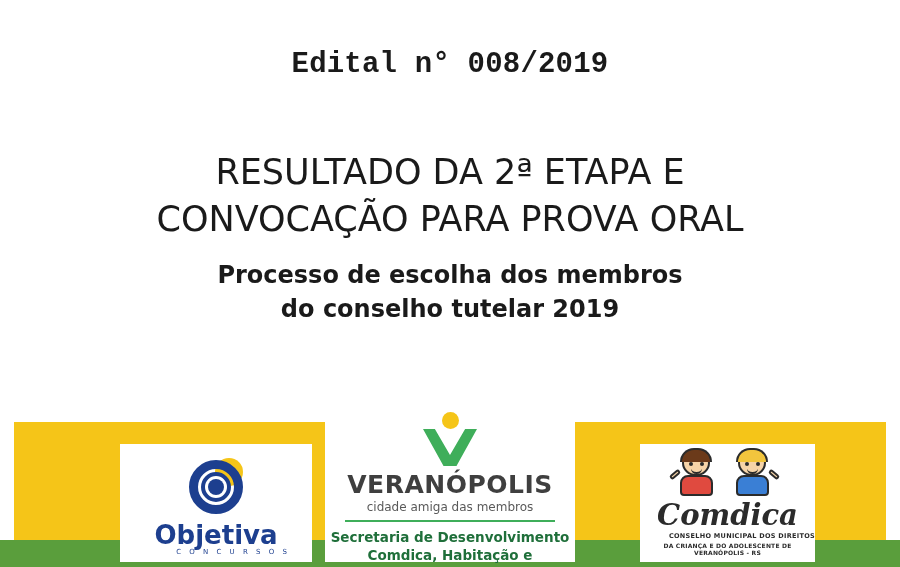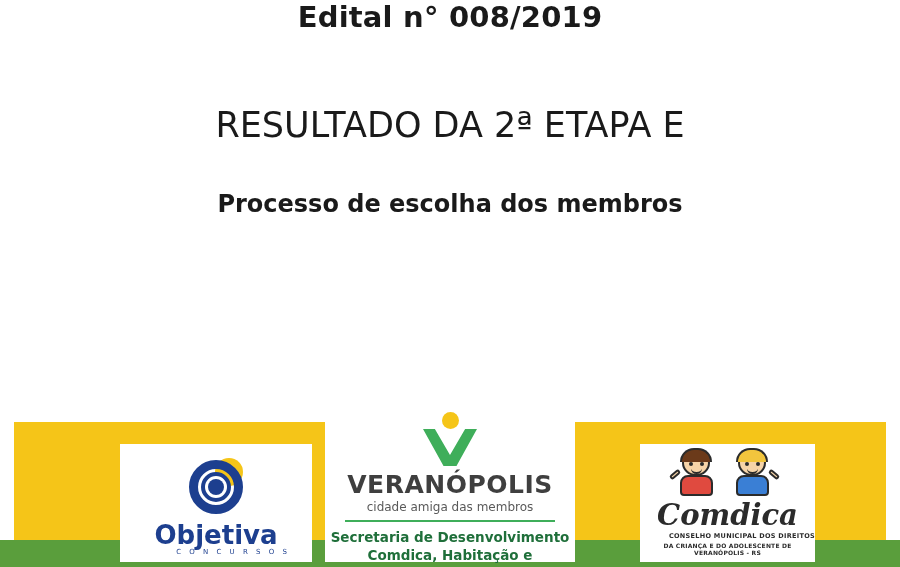--- a/index.html
+++ b/index.html
@@ -23,37 +23,39 @@
 
   
   .text-block {
     position: absolute;
     top: 0;
     left: 0;
     width: 900px;
     text-align: center;
   }
   .edital {
+    margin-top: 48px;
     font-size: 29px;
     font-weight: bold;
     color: #1a1a1a;
     letter-spacing: 0.2px;
+    font-family: Liberation Mono, monospace;
   }
   .main-title {
     margin-top: 68px;
     font-size: 35px;
     font-weight: normal;
     color: #1a1a1a;
     line-height: 1.35;
   }
   .main-title .line {
     display: block;
   }
   .subtitle {
-    margin-top: 38px;
+    margin-top: 14px;
     font-size: 24px;
     font-weight: bold;
     color: #1a1a1a;
     line-height: 1.45;
   }
   .subtitle .line {
     display: block;
   }
 
   
@@ -386,24 +388,26 @@
 </head>
 <body>
 
 <div class="page">
 
   <div class="text-block">
     <div class="edital">Edital n° 008/2019</div>
 
     <div class="main-title">
       <span class="line">RESULTADO DA 2ª ETAPA E</span>
+      <span class="line">CONVOCAÇÃO PARA PROVA ORAL</span>
     </div>
 
     <div class="subtitle">
       <span class="line">Processo de escolha dos membros</span>
+      <span class="line">do conselho tutelar 2019</span>
     </div>
   </div>
 
   <div class="banner">
     <div class="banner-yellow"></div>
     <div class="banner-white-edge-left"></div>
     <div class="banner-white-edge-right"></div>
     <div class="banner-green"></div>
 
     <div class="logo-card" id="objetiva-card">

